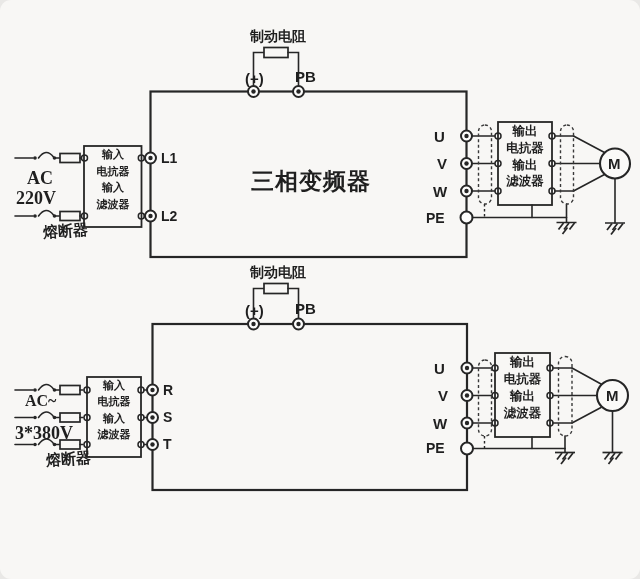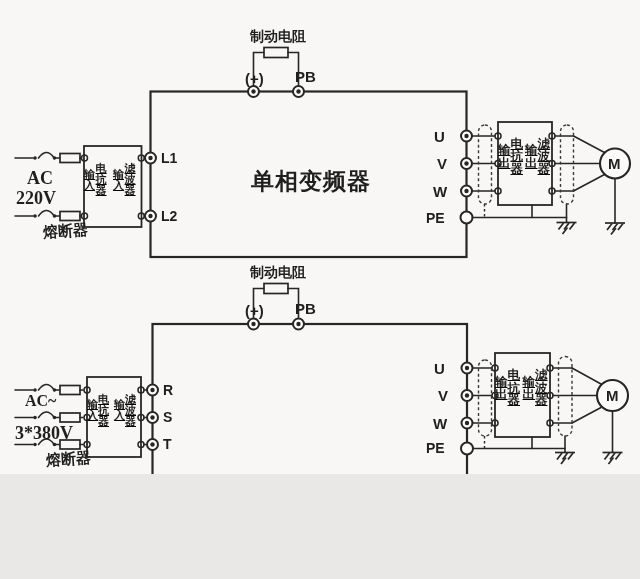--- a/index.html
+++ b/index.html
@@ -1,42 +1,43 @@
 <!DOCTYPE html>
 <html><head>
 <meta charset="utf-8">
 <style>
   html,body { margin:0; padding:0; background:#e9e8e6; }
   .stage {
-    position:relative; width:640px; height:474px; margin:0 auto;
+    position:relative; width:640px; height:579px; margin:0 auto;
     background:#f8f7f5;
     font-family:"Liberation Sans", sans-serif;
     overflow:hidden;
+    border-radius:11px;
   }
   svg.canvas { position:absolute; left:0; top:0; }
 
   
   .w     { stroke:#262626; stroke-width:1.6; fill:none; stroke-linecap:round; }
   .box   { stroke:#262626; stroke-width:1.8; fill:none; }
   .box2  { stroke:#262626; stroke-width:2.2; fill:none; }
   .comp  { stroke:#262626; stroke-width:1.7; fill:#f8f7f5; }
   .comp2 { stroke:#262626; stroke-width:2.1; fill:#fbfaf8; }
   .term  { stroke:#262626; stroke-width:2; fill:#fdfdfc; }
   .dotf  { fill:#262626; stroke:none; }
   .oc    { stroke:#262626; stroke-width:1.5; fill:#fdfdfc; }
   .caps  { stroke:#3a3a3a; stroke-width:1.4; fill:none; stroke-dasharray:3 2.6; }
   .dash  { stroke:#262626; stroke-width:1.4; fill:none; stroke-dasharray:2.5 2.5; }
   .gnd line { stroke:#262626; stroke-width:1.7; }
 
   
   .lbl { position:absolute; font-weight:700; color:#1f1f1f; line-height:1; white-space:nowrap; }
   .serif { font-family:"Liberation Serif", serif; }
   .boxtxt {
-    position:absolute; display:flex; flex-direction:row; align-items:center;
-    justify-content:space-between; padding:2px 0 16px 0; box-sizing:border-box;text-decoration:underline;
+    position:absolute; display:flex; flex-direction:column; align-items:center;
+    justify-content:space-between; padding:2px 0 16px 0; box-sizing:border-box;
   }
   .boxtxt .row { font-weight:700; color:#1f1f1f; font-size:11px; line-height:1; }
   .boxtxt .row.small { font-size:12.5px; }
   .caption { font-size:29px; text-align:center; letter-spacing:1px; }
   .tilt { transform:rotate(-4deg); }
 </style>
 </head>
 <body>
 
 <div class="stage">
@@ -246,21 +247,21 @@
   <div class="boxtxt" style="left:84px; top:147px; width:58px; height:79px;">
     <div class="row">输入</div>
     <div class="row">电抗器</div>
     <div class="row">输入</div>
     <div class="row">滤波器</div>
   </div>
 
   <div class="lbl" style="left:161px; top:151px; font-size:14px;">L1</div>
   <div class="lbl" style="left:161px; top:209px; font-size:14px;">L2</div>
 
-  <div class="lbl" style="left:251px; top:170px; font-size:23px; letter-spacing:1px;">单相变频器</div>
+  <div class="lbl" style="left:251px; top:170px; font-size:23px; letter-spacing:1px;">三相变频器</div>
 
   <div class="lbl" style="left:434px; top:129px; font-size:15px;">U</div>
   <div class="lbl" style="left:437px; top:156px; font-size:15px;">V</div>
   <div class="lbl" style="left:433px; top:184px; font-size:15px;">W</div>
   <div class="lbl" style="left:426px; top:211px; font-size:14px;">PE</div>
 
   <div class="boxtxt" style="left:498px; top:123px; width:54px; height:81px;">
     <div class="row small">输出</div>
     <div class="row small">电抗器</div>
     <div class="row small">输出</div>

